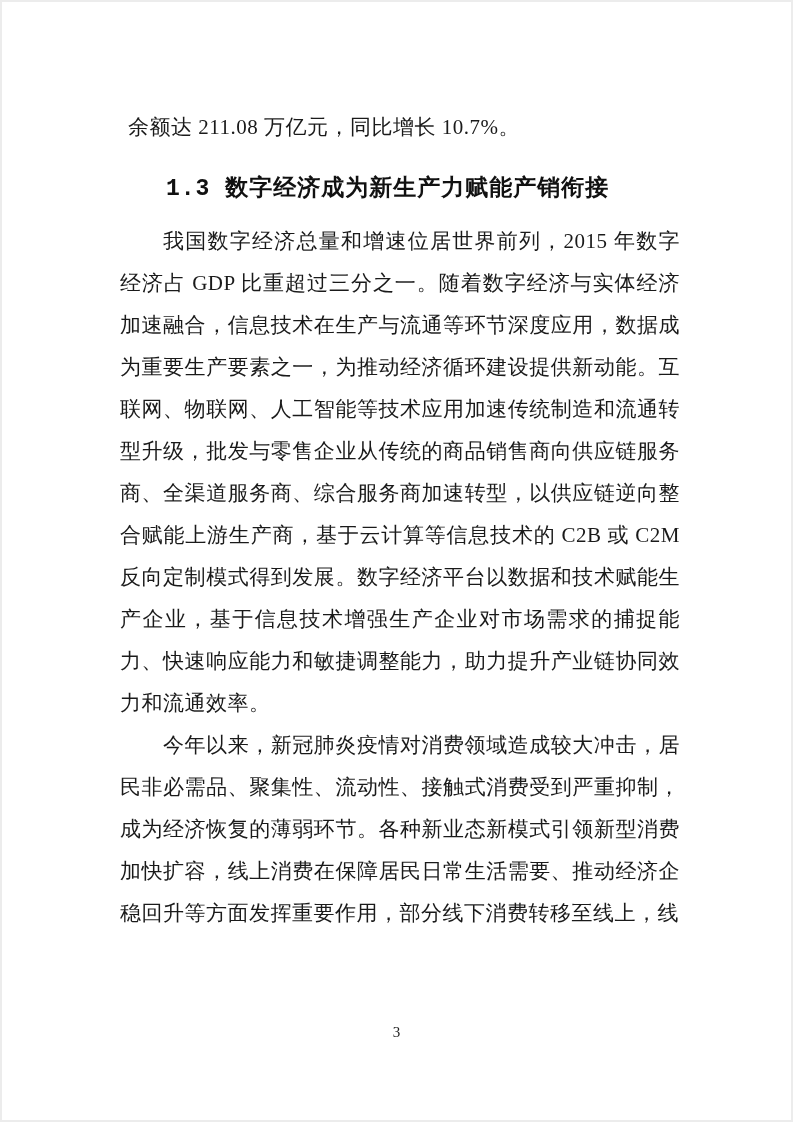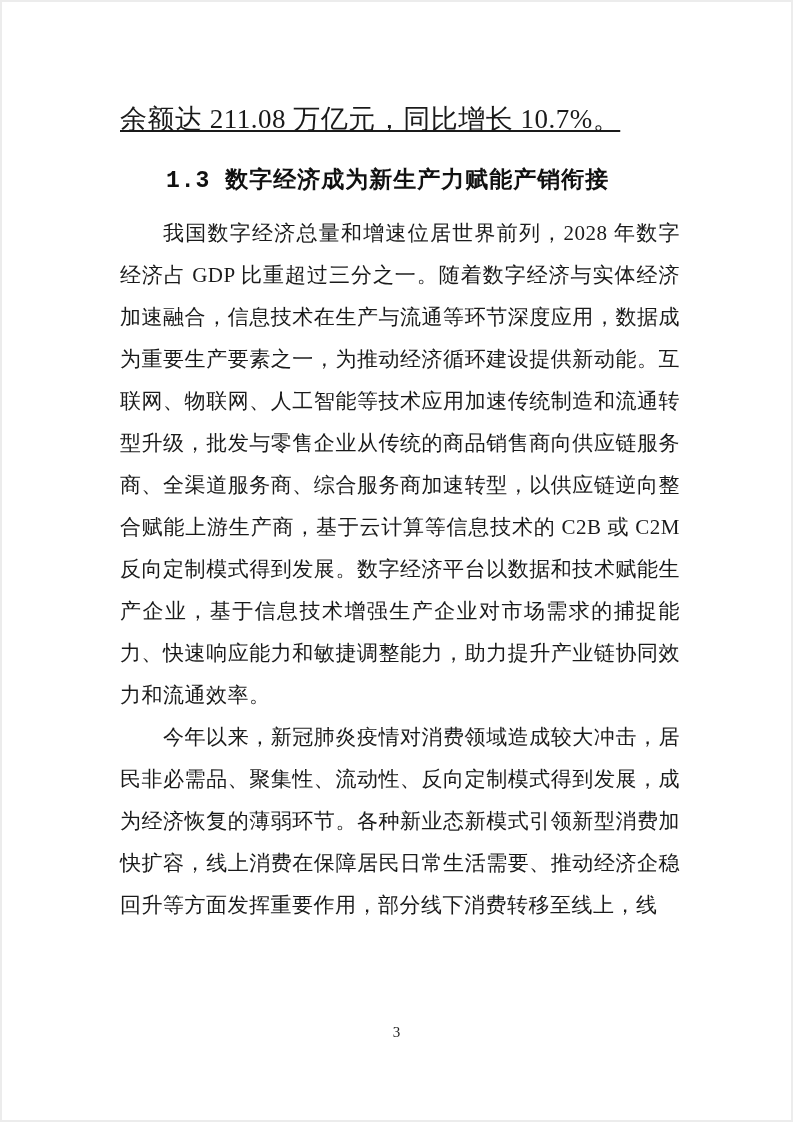--- a/index.html
+++ b/index.html
@@ -18,26 +18,25 @@
     font-family: "Liberation Serif", "DejaVu Serif", serif;
     color: #1a1a1a;
   }
   .content {
     position: absolute;
     left: 118px;
     top: 96px;
     width: 560px;
   }
   .cont-line {
-    margin: 0;
-    font-size: 27px;
+    margin: 8px;
+    font-size: 21px;
     line-height: 42px;
     letter-spacing: 0.5px;
     white-space: nowrap;
-    text-decoration: underline;
   }
   .heading {
     margin: 20px 0 10px 0;
     padding-left: 46px;
     font-size: 23px;
     font-weight: bold;
     line-height: 42px;
     letter-spacing: 1px;
     color: #111111;
     font-family: Liberation Mono, monospace;
@@ -69,20 +68,20 @@
 </style>
 </head>
 <body>
 
 <div class="page">
   <div class="content">
     <p class="cont-line">余额达 211.08 万亿元，同比增长 10.7%。</p>
 
     <h2 class="heading">1.3 数字经济成为新生产力赋能产销衔接</h2>
 
-    <p class="para">我国数字经济总量和增速位居世界前列，2028 年数字经济占 GDP 比重超过三分之一。随着数字经济与实体经济加速融合，信息技术在生产与流通等环节深度应用，数据成为重要生产要素之一，为推动经济循环建设提供新动能。互联网、物联网、人工智能等技术应用加速传统制造和流通转型升级，批发与零售企业从传统的商品销售商向供应链服务商、全渠道服务商、综合服务商加速转型，以供应链逆向整合赋能上游生产商，基于云计算等信息技术的 C2B 或 C2M 反向定制模式得到发展。数字经济平台以数据和技术赋能生产企业，基于信息技术增强生产企业对市场需求的捕捉能力、快速响应能力和敏捷调整能力，助力提升产业链协同效力和流通效率。</p>
+    <p class="para">我国数字经济总量和增速位居世界前列，2015 年数字经济占 GDP 比重超过三分之一。随着数字经济与实体经济加速融合，信息技术在生产与流通等环节深度应用，数据成为重要生产要素之一，为推动经济循环建设提供新动能。互联网、物联网、人工智能等技术应用加速传统制造和流通转型升级，批发与零售企业从传统的商品销售商向供应链服务商、全渠道服务商、综合服务商加速转型，以供应链逆向整合赋能上游生产商，基于云计算等信息技术的 C2B 或 C2M 反向定制模式得到发展。数字经济平台以数据和技术赋能生产企业，基于信息技术增强生产企业对市场需求的捕捉能力、快速响应能力和敏捷调整能力，助力提升产业链协同效力和流通效率。</p>
 
 
-    <p class="para">今年以来，新冠肺炎疫情对消费领域造成较大冲击，居民非必需品、聚集性、流动性、反向定制模式得到发展，成为经济恢复的薄弱环节。各种新业态新模式引领新型消费加快扩容，线上消费在保障居民日常生活需要、推动经济企稳回升等方面发挥重要作用，部分线下消费转移至线上，线</p>
+    <p class="para">今年以来，新冠肺炎疫情对消费领域造成较大冲击，居民非必需品、聚集性、流动性、接触式消费受到严重抑制，成为经济恢复的薄弱环节。各种新业态新模式引领新型消费加快扩容，线上消费在保障居民日常生活需要、推动经济企稳回升等方面发挥重要作用，部分线下消费转移至线上，线</p>
   </div>
 
   <div class="page-number">3</div>
 </div>
 
 </body></html>

